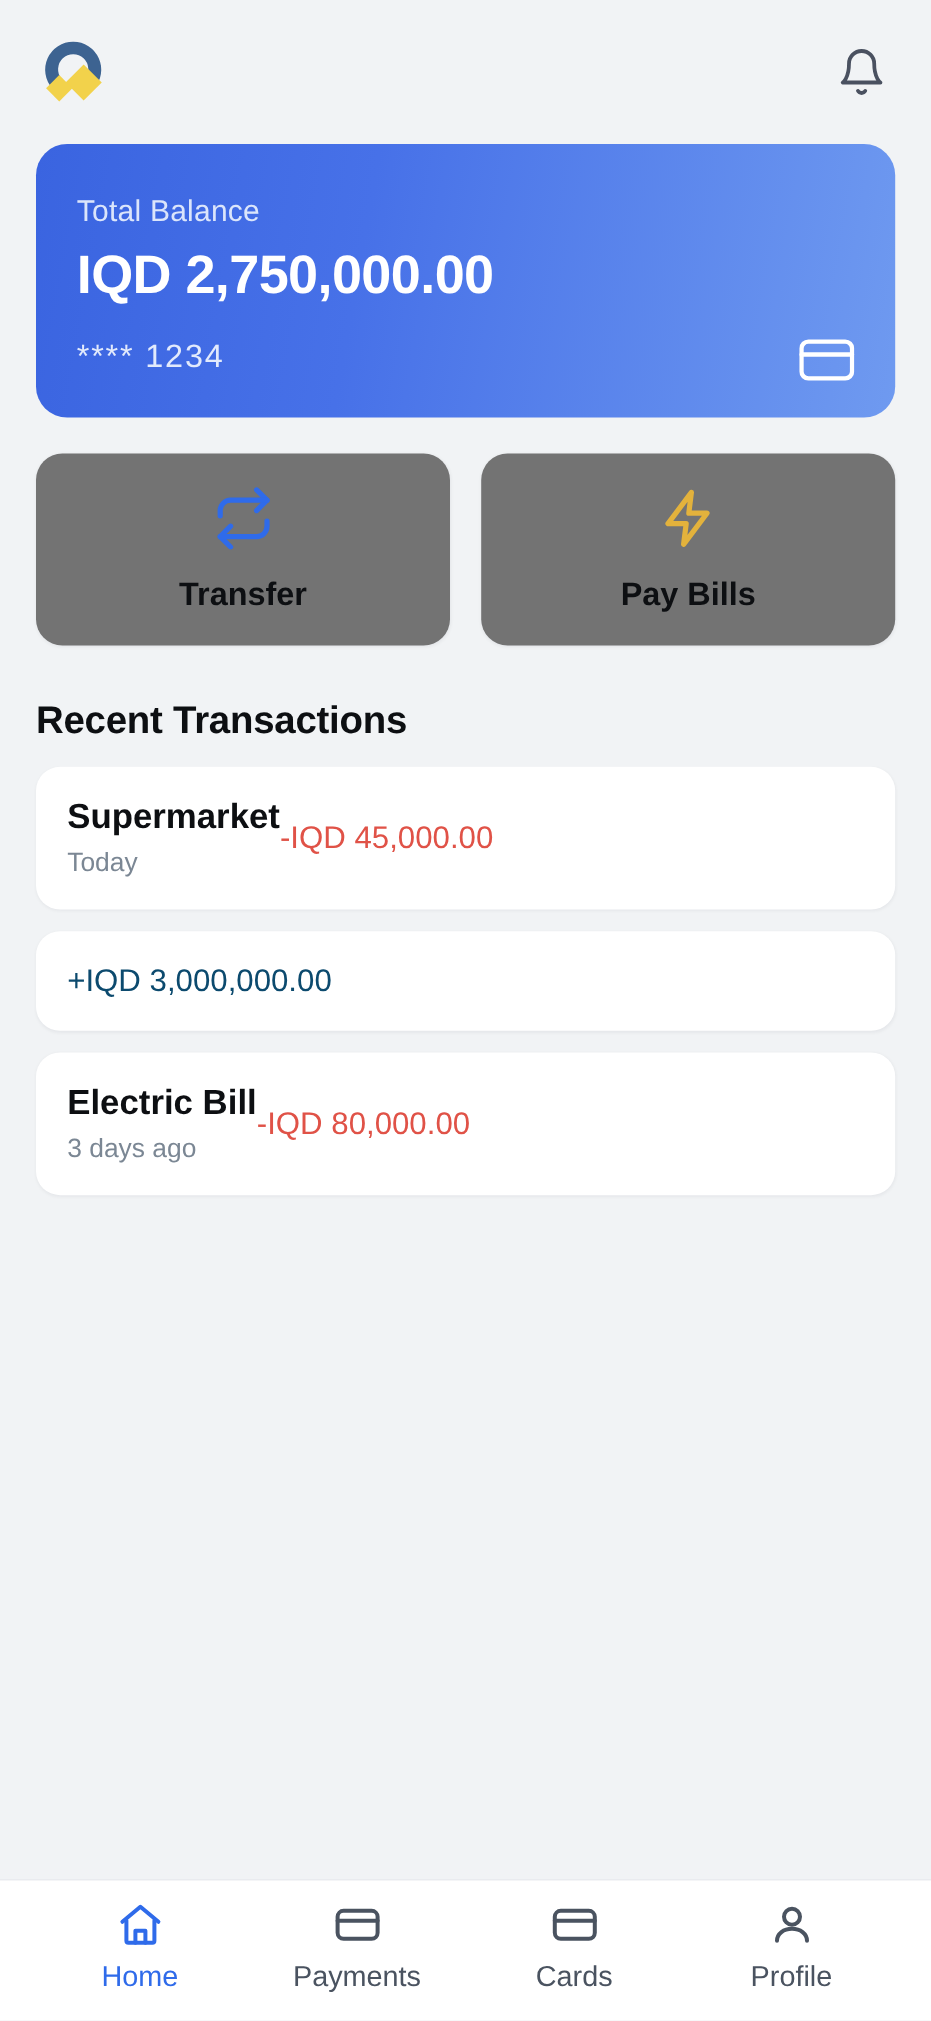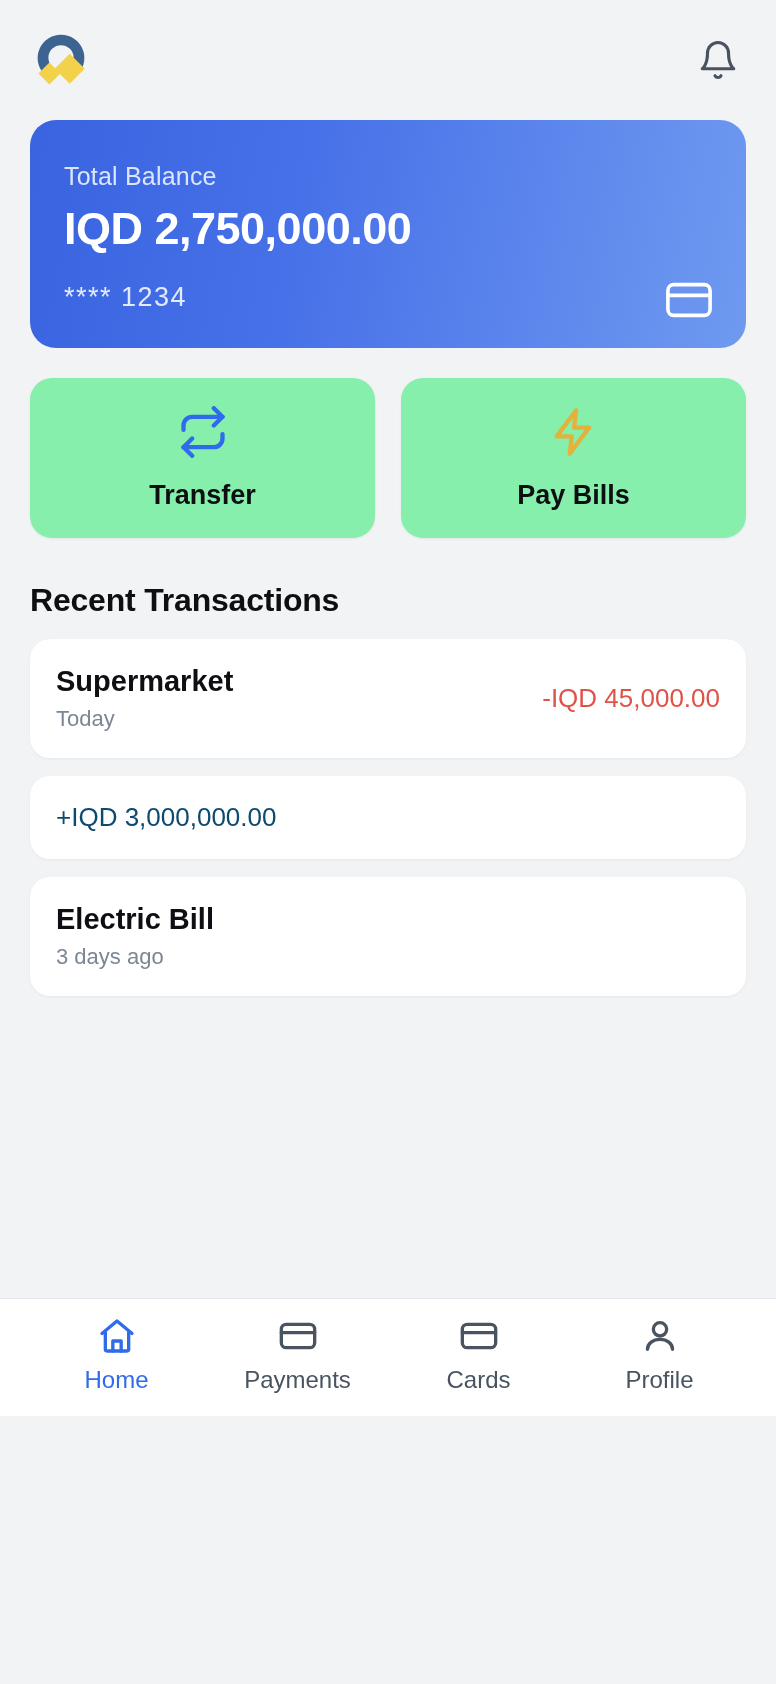--- a/index.html
+++ b/index.html
@@ -4,21 +4,21 @@
 <style>
   * { margin:0; padding:0; box-sizing:border-box; }
   html, body {
     width:776px; height:1684px;
     background:#f1f3f5;
     font-family:"Liberation Sans", sans-serif;
     -webkit-font-smoothing:antialiased;
   }
   .phone {
     position:relative;
-    width:776px; height:1416px;
+    width:776px; height:1684px;
     background:#f1f3f5;
     display:flex; flex-direction:column;
     overflow:hidden;
   }
 
   
   .header {
     height:120px;
     padding:0 30px;
     display:flex; align-items:center; justify-content:space-between;
@@ -60,21 +60,21 @@
 
   
   .actions {
     display:flex; gap:26px;
     margin:30px 30px 0 30px;
     flex:0 0 auto;
   }
   .action-card {
     flex:1;
     height:160px;
-    background:#86efac;
+    background:#737373;
     border-radius:22px;
     display:flex; flex-direction:column;
     align-items:center; justify-content:center;
     gap:22px;
     box-shadow:0 1px 3px rgba(16,24,40,.06);
     cursor:pointer;
   }
   .action-label {
     font-size:27px; font-weight:bold; color:#0d0f12;
   }
@@ -88,21 +88,21 @@
   }
   .tx-list {
     margin:0 30px;
     display:flex; flex-direction:column; gap:18px;
     flex:0 0 auto;
   }
   .tx-row {
     background:#ffffff;
     border-radius:20px;
     padding:26px 26px;
-    display:flex; align-items:center; justify-content:space-between;
+    display:flex; align-items:center; 
     box-shadow:0 1px 3px rgba(16,24,40,.05);
     cursor:pointer;
   }
   .tx-left { display:flex; flex-direction:column; gap:8px; }
   .tx-title { font-size:29px; font-weight:bold; color:#0d0f12; }
   .tx-date { font-size:22px; color:#7b8794; }
   .tx-amount { font-size:26px; font-weight:normal; white-space:nowrap; }
   .tx-amount.debit  { color:#e05247; }
   .tx-amount.credit { color:#0c4a6e; }
 
@@ -193,20 +193,21 @@
 
     <div class="tx-row">
       <div class="tx-amount credit">+IQD 3,000,000.00</div>
     </div>
 
     <div class="tx-row">
       <div class="tx-left">
         <div class="tx-title">Electric Bill</div>
         <div class="tx-date">3 days ago</div>
       </div>
+      <div class="tx-amount debit">-IQD 80,000.00</div>
     </div>
 
   </div>
 
   <div class="spacer"></div>
 
   <div class="bottom-nav">
 
     <div class="nav-item active">
       <svg width="40" height="40" viewBox="0 0 24 24" fill="none" stroke="#2f6bea" stroke-width="2" stroke-linecap="round" stroke-linejoin="round">

